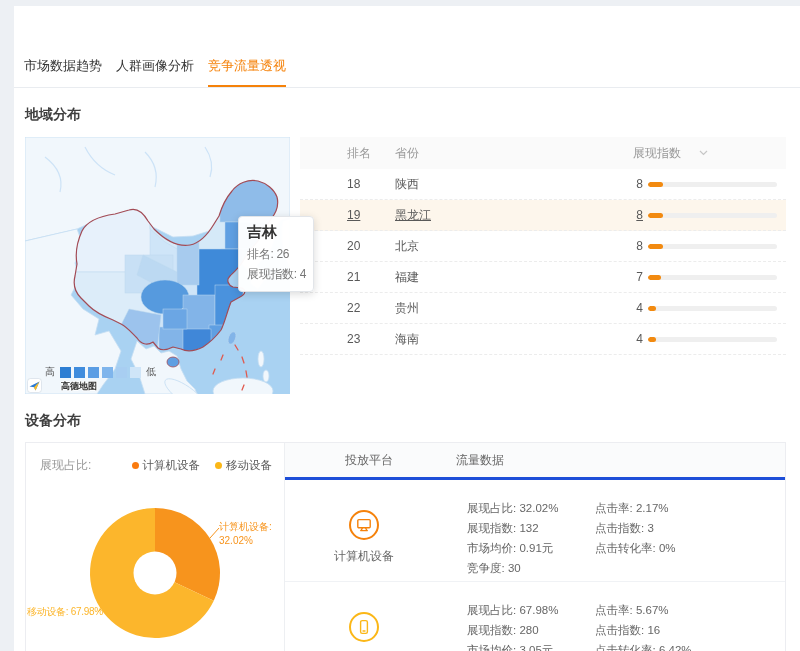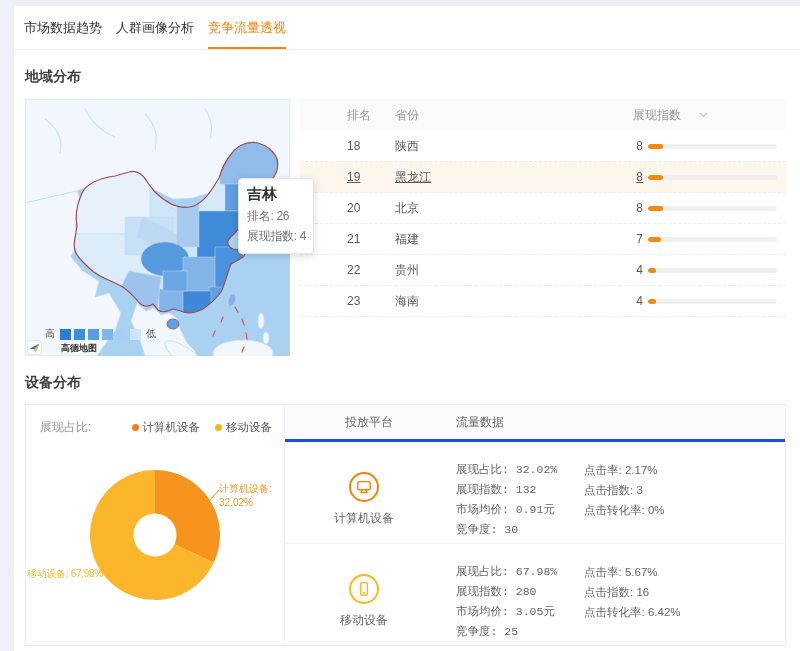--- a/index.html
+++ b/index.html
@@ -3,21 +3,21 @@
 <meta charset="utf-8">
 <style>
   * { margin:0; padding:0; box-sizing:border-box; }
   html,body { width:800px; height:651px; overflow:hidden; background:#edf0f4;
     font-family:"Liberation Sans","DejaVu Sans",sans-serif; }
   .app { position:absolute; left:14px; top:6px; right:0; bottom:0; background:#fff; }
 
   
   .tabbar { display:flex; padding:0 0 0 10px; border-bottom:1px solid #e9ecf0; }
   .tab { font-size:13px; color:#333; padding:13px 0 10px; margin-right:14px; cursor:pointer;
-         border-bottom:2px solid transparent; min-width:78px; text-align:center; }
+         border-bottom:2px solid transparent; min-width:78px; text-align:center;margin-top:38px; }
   .tab.active { color:#f5820a; border-bottom-color:#f5820a; }
 
   
   .section-title { font-size:14px; font-weight:bold; color:#404040; margin:18px 14px 0 11px; }
   .region-body { display:flex; margin:13px 14px 0 11px; }
 
   
   .map { position:relative; width:265px; height:257px; flex:0 0 265px; }
   .map svg.geo { position:absolute; left:0; top:0; }
   .map-tooltip { position:absolute; left:213px; top:79px; background:rgba(255,255,255,.97);
@@ -66,21 +66,21 @@
   .dev-head .h1 { margin-left:60px; width:111px; }
   .dev-head .h2 { }
   .dev-row { display:flex; flex:1; }
   .dev-row + .dev-row { border-top:1px solid #f0f2f5; }
   .dev-platform { width:158px; display:flex; flex-direction:column; align-items:center; padding-top:30px; }
   .dev-icon { width:30px; height:30px; border:2px solid; border-radius:50%;
               display:flex; align-items:center; justify-content:center; }
   .dev-name { margin-top:8px; font-size:12px; color:#666; }
   .dev-col { padding-top:18px; font-size:11.5px; color:#666; }
   .dev-col .stat { line-height:20px; }
-  .dev-col.c1 { margin-left:13px; width:128px;font-family:Liberation Mono, monospace; }
+  .dev-col.c1 { margin-left:24px; width:128px; }
   .dev-col.c2 { }
 </style>
 </head>
 <body>
 
 <div class="app">
 
   <div class="tabbar">
 
       <div class="tab">市场数据趋势</div>

